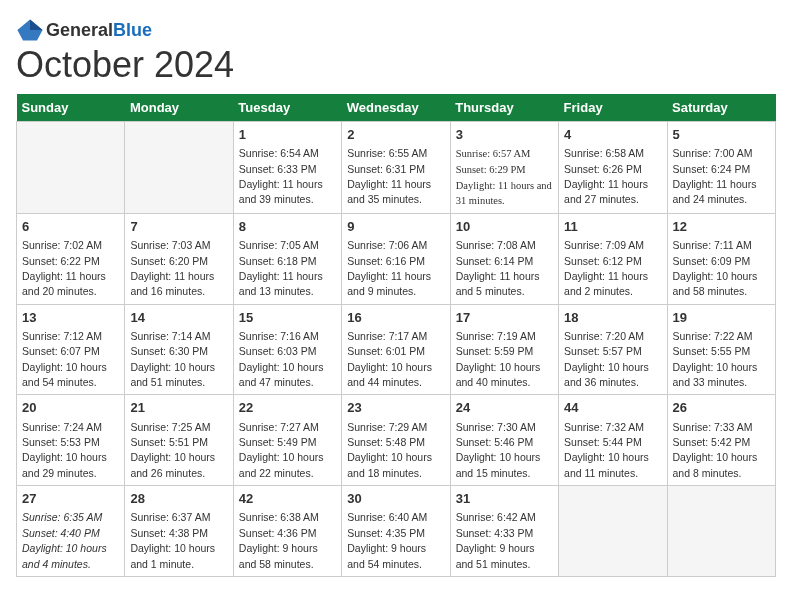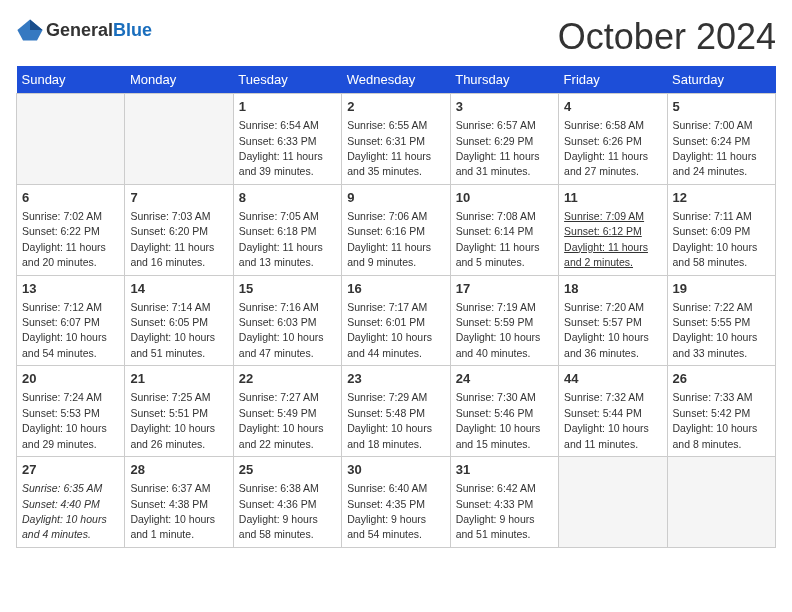--- a/index.html
+++ b/index.html
@@ -8,20 +8,21 @@
       background: #fff;
       width: 792px;
       min-height: 612px;
       padding: 16px;
     }
     .header {
       display: flex;
       justify-content: space-between;
       align-items: flex-start;
       margin-bottom: 8px;
+      flex-direction: column;
     }
     .logo {
       display: flex;
       align-items: center;
     }
     .logo-text-general { font-size: 18px; color: #333; font-weight: bold; }
     .logo-text-blue { font-size: 18px; color: #1a6ebd; font-weight: bold; }
     .logo-icon {
       width: 28px;
       height: 28px;
@@ -29,26 +30,26 @@
     }
     .title-block { text-align: left; }
     .month-title { font-size: 36px; color: #333; font-weight: 300; }
     .subtitle { font-size: 15px; color: #555; }
     table {
       width: 100%;
       border-collapse: collapse;
       font-size: 11px;
     }
     thead tr th {
-      background: #1d4ed8;
+      background: #15803d;
       color: #fff;
       padding: 6px 5px;
       text-align: left;
       font-size: 13px;
-      font-weight: normal;
+      font-weight: bold;
     }
     tbody tr td {
       border: 1px solid #ccc;
       vertical-align: top;
       padding: 4px 5px;
       width: 14.28%;
       min-height: 80px;
       height: 90px;
       color: #333;
       line-height: 1.4;
@@ -100,21 +101,21 @@
   <tbody>
   <tr>
         <td class="empty"></td>
         <td class="empty"></td>
         <td><span class="day-num">1</span><span class="day-info" style="white-space: pre-line;">Sunrise: 6:54 AM
 Sunset: 6:33 PM
 Daylight: 11 hours and 39 minutes.</span></td>
         <td><span class="day-num">2</span><span class="day-info" style="white-space: pre-line;">Sunrise: 6:55 AM
 Sunset: 6:31 PM
 Daylight: 11 hours and 35 minutes.</span></td>
-        <td><span class="day-num">3</span><span class="day-info" style="white-space: pre-line;">Sunrise: 6:57 AM
+        <td><span class="day-num">3</span><span class="day-info" style="white-space: pre-line; font-family: Liberation Serif, serif;">Sunrise: 6:57 AM
 Sunset: 6:29 PM
 Daylight: 11 hours and 31 minutes.</span></td>
         <td><span class="day-num">4</span><span class="day-info" style="white-space: pre-line;">Sunrise: 6:58 AM
 Sunset: 6:26 PM
 Daylight: 11 hours and 27 minutes.</span></td>
         <td><span class="day-num">5</span><span class="day-info" style="white-space: pre-line;">Sunrise: 7:00 AM
 Sunset: 6:24 PM
 Daylight: 11 hours and 24 minutes.</span></td>
       </tr>
       <tr>
@@ -126,33 +127,33 @@
 Daylight: 11 hours and 16 minutes.</span></td>
         <td><span class="day-num">8</span><span class="day-info" style="white-space: pre-line;">Sunrise: 7:05 AM
 Sunset: 6:18 PM
 Daylight: 11 hours and 13 minutes.</span></td>
         <td><span class="day-num">9</span><span class="day-info" style="white-space: pre-line;">Sunrise: 7:06 AM
 Sunset: 6:16 PM
 Daylight: 11 hours and 9 minutes.</span></td>
         <td><span class="day-num">10</span><span class="day-info" style="white-space: pre-line;">Sunrise: 7:08 AM
 Sunset: 6:14 PM
 Daylight: 11 hours and 5 minutes.</span></td>
-        <td><span class="day-num">11</span><span class="day-info" style="white-space: pre-line; text-decoration: underline;">Sunrise: 7:09 AM
+        <td><span class="day-num">11</span><span class="day-info" style="white-space: pre-line;">Sunrise: 7:09 AM
 Sunset: 6:12 PM
 Daylight: 11 hours and 2 minutes.</span></td>
         <td><span class="day-num">12</span><span class="day-info" style="white-space: pre-line;">Sunrise: 7:11 AM
 Sunset: 6:09 PM
 Daylight: 10 hours and 58 minutes.</span></td>
       </tr>
       <tr>
         <td><span class="day-num">13</span><span class="day-info" style="white-space: pre-line;">Sunrise: 7:12 AM
 Sunset: 6:07 PM
 Daylight: 10 hours and 54 minutes.</span></td>
         <td><span class="day-num">14</span><span class="day-info" style="white-space: pre-line;">Sunrise: 7:14 AM
-Sunset: 6:05 PM
+Sunset: 6:30 PM
 Daylight: 10 hours and 51 minutes.</span></td>
         <td><span class="day-num">15</span><span class="day-info" style="white-space: pre-line;">Sunrise: 7:16 AM
 Sunset: 6:03 PM
 Daylight: 10 hours and 47 minutes.</span></td>
         <td><span class="day-num">16</span><span class="day-info" style="white-space: pre-line;">Sunrise: 7:17 AM
 Sunset: 6:01 PM
 Daylight: 10 hours and 44 minutes.</span></td>
         <td><span class="day-num">17</span><span class="day-info" style="white-space: pre-line; margin-top: 29px;">Sunrise: 7:19 AM
 Sunset: 5:59 PM
 Daylight: 10 hours and 40 minutes.</span></td>
@@ -186,21 +187,21 @@
 Sunset: 5:42 PM
 Daylight: 10 hours and 8 minutes.</span></td>
       </tr>
       <tr>
         <td><span class="day-num">27</span><span class="day-info" style="white-space: pre-line; font-style: italic;">Sunrise: 6:35 AM
 Sunset: 4:40 PM
 Daylight: 10 hours and 4 minutes.</span></td>
         <td><span class="day-num">28</span><span class="day-info" style="white-space: pre-line;">Sunrise: 6:37 AM
 Sunset: 4:38 PM
 Daylight: 10 hours and 1 minute.</span></td>
-        <td><span class="day-num">25</span><span class="day-info" style="white-space: pre-line;">Sunrise: 6:38 AM
+        <td><span class="day-num">42</span><span class="day-info" style="white-space: pre-line;">Sunrise: 6:38 AM
 Sunset: 4:36 PM
 Daylight: 9 hours and 58 minutes.</span></td>
         <td><span class="day-num">30</span><span class="day-info" style="white-space: pre-line;">Sunrise: 6:40 AM
 Sunset: 4:35 PM
 Daylight: 9 hours and 54 minutes.</span></td>
         <td><span class="day-num">31</span><span class="day-info" style="white-space: pre-line;">Sunrise: 6:42 AM
 Sunset: 4:33 PM
 Daylight: 9 hours and 51 minutes.</span></td>
         <td class="empty"></td>
         <td class="empty"></td>

